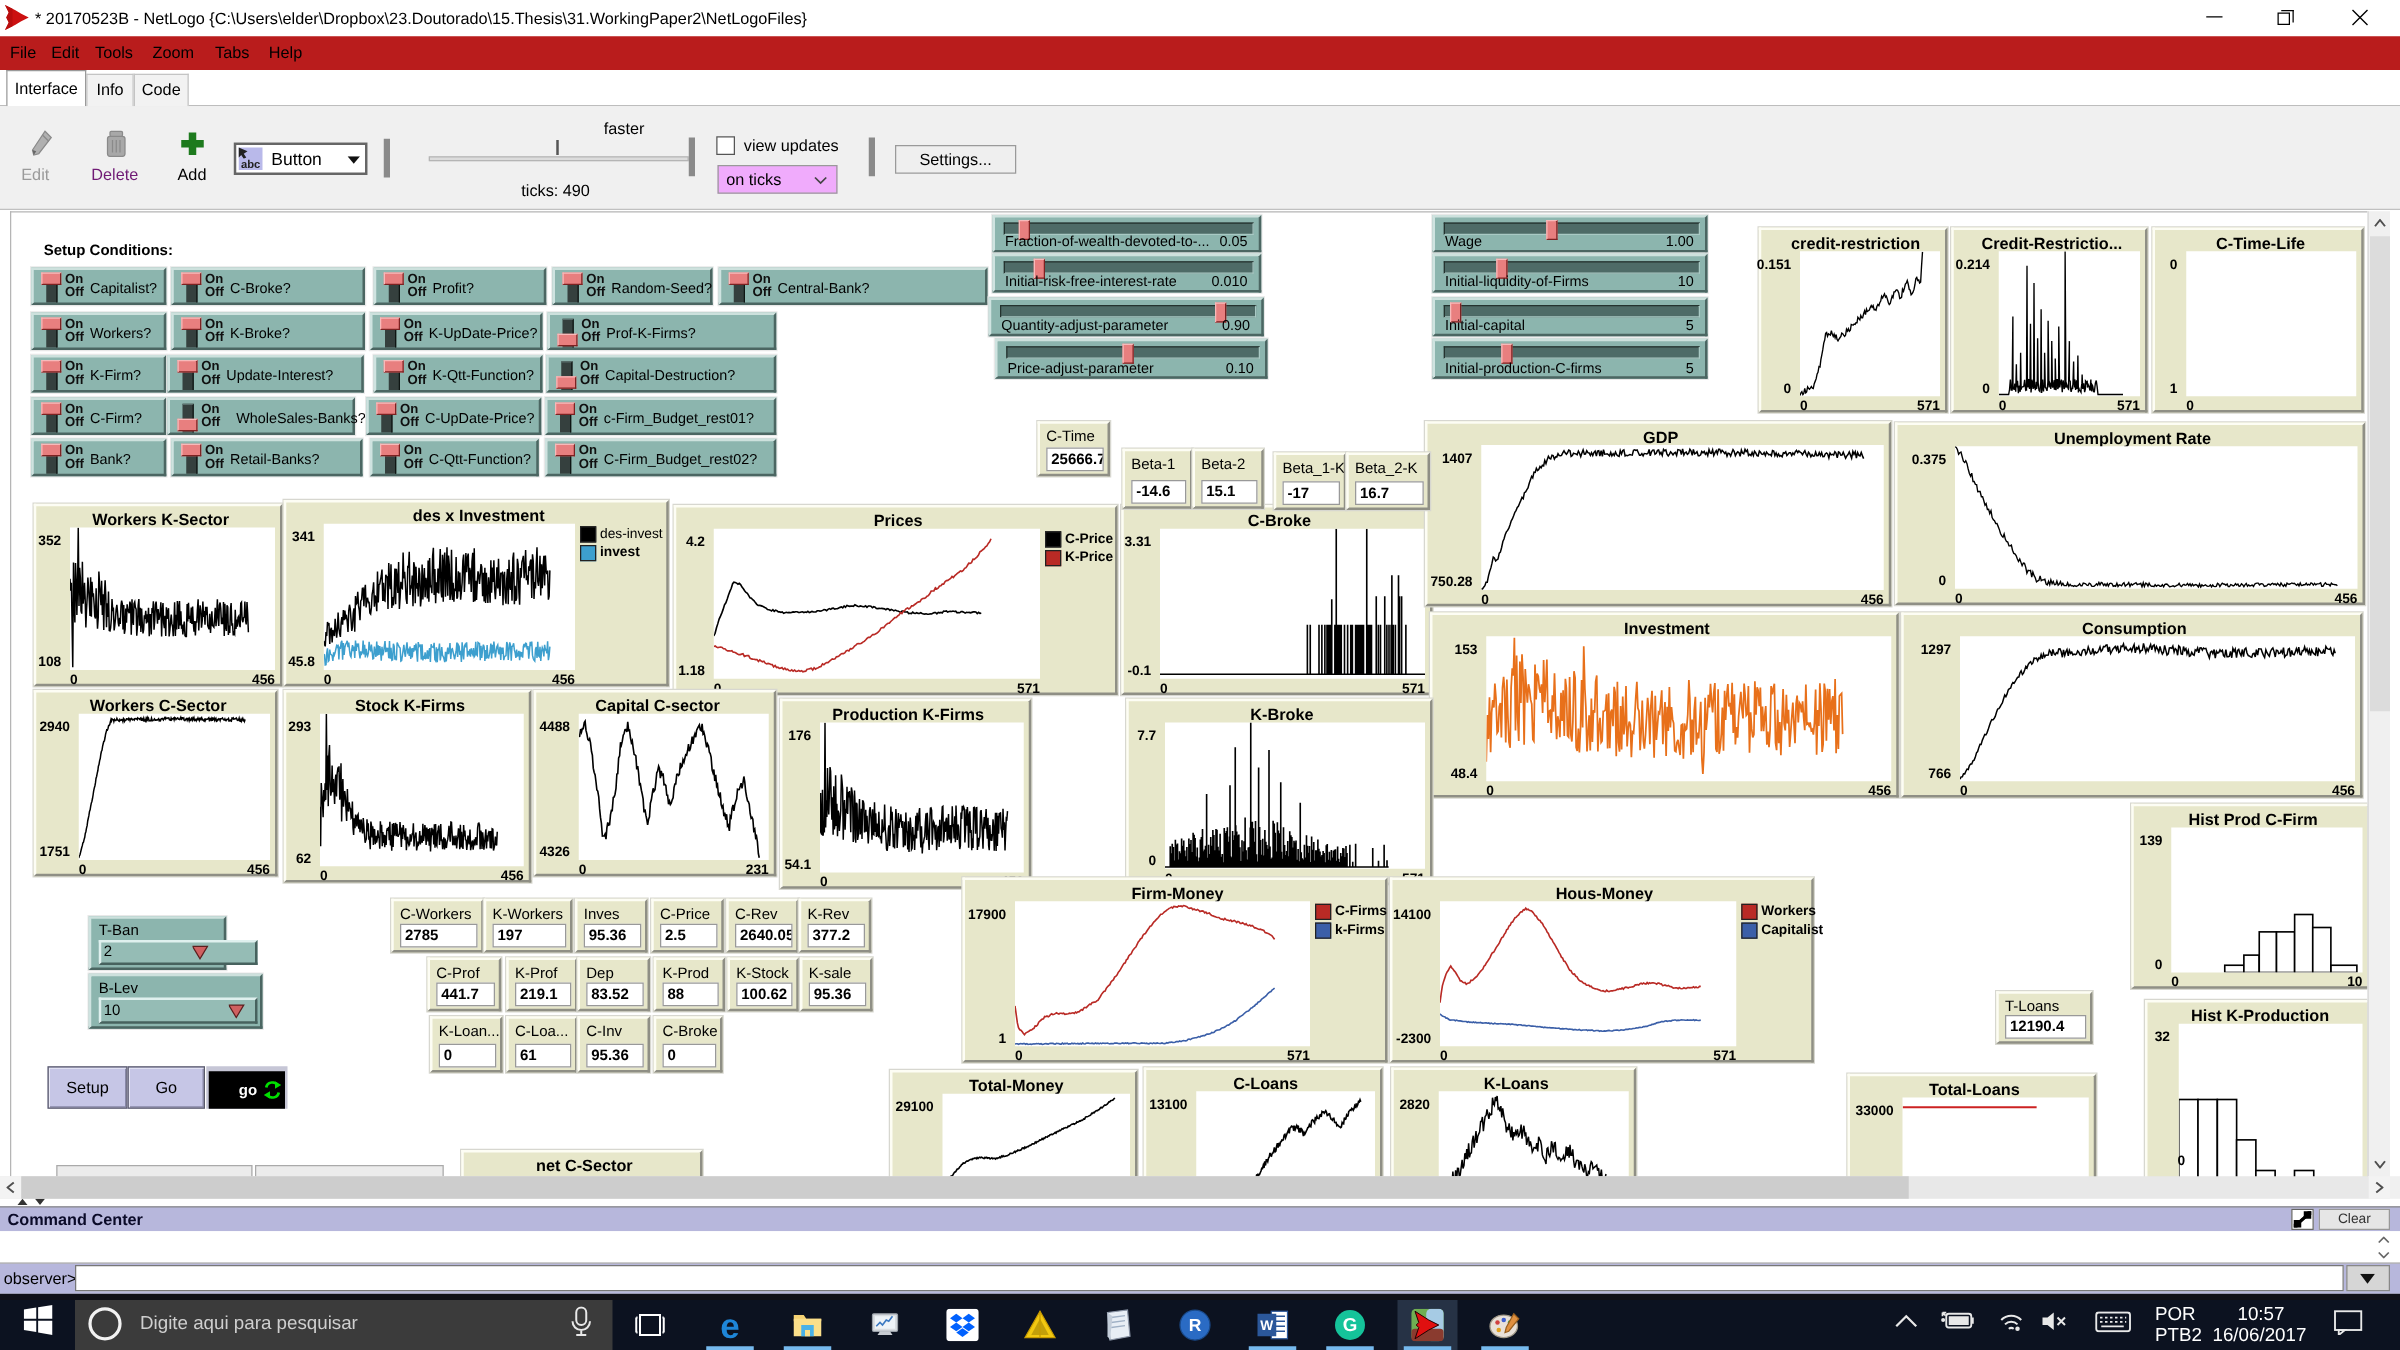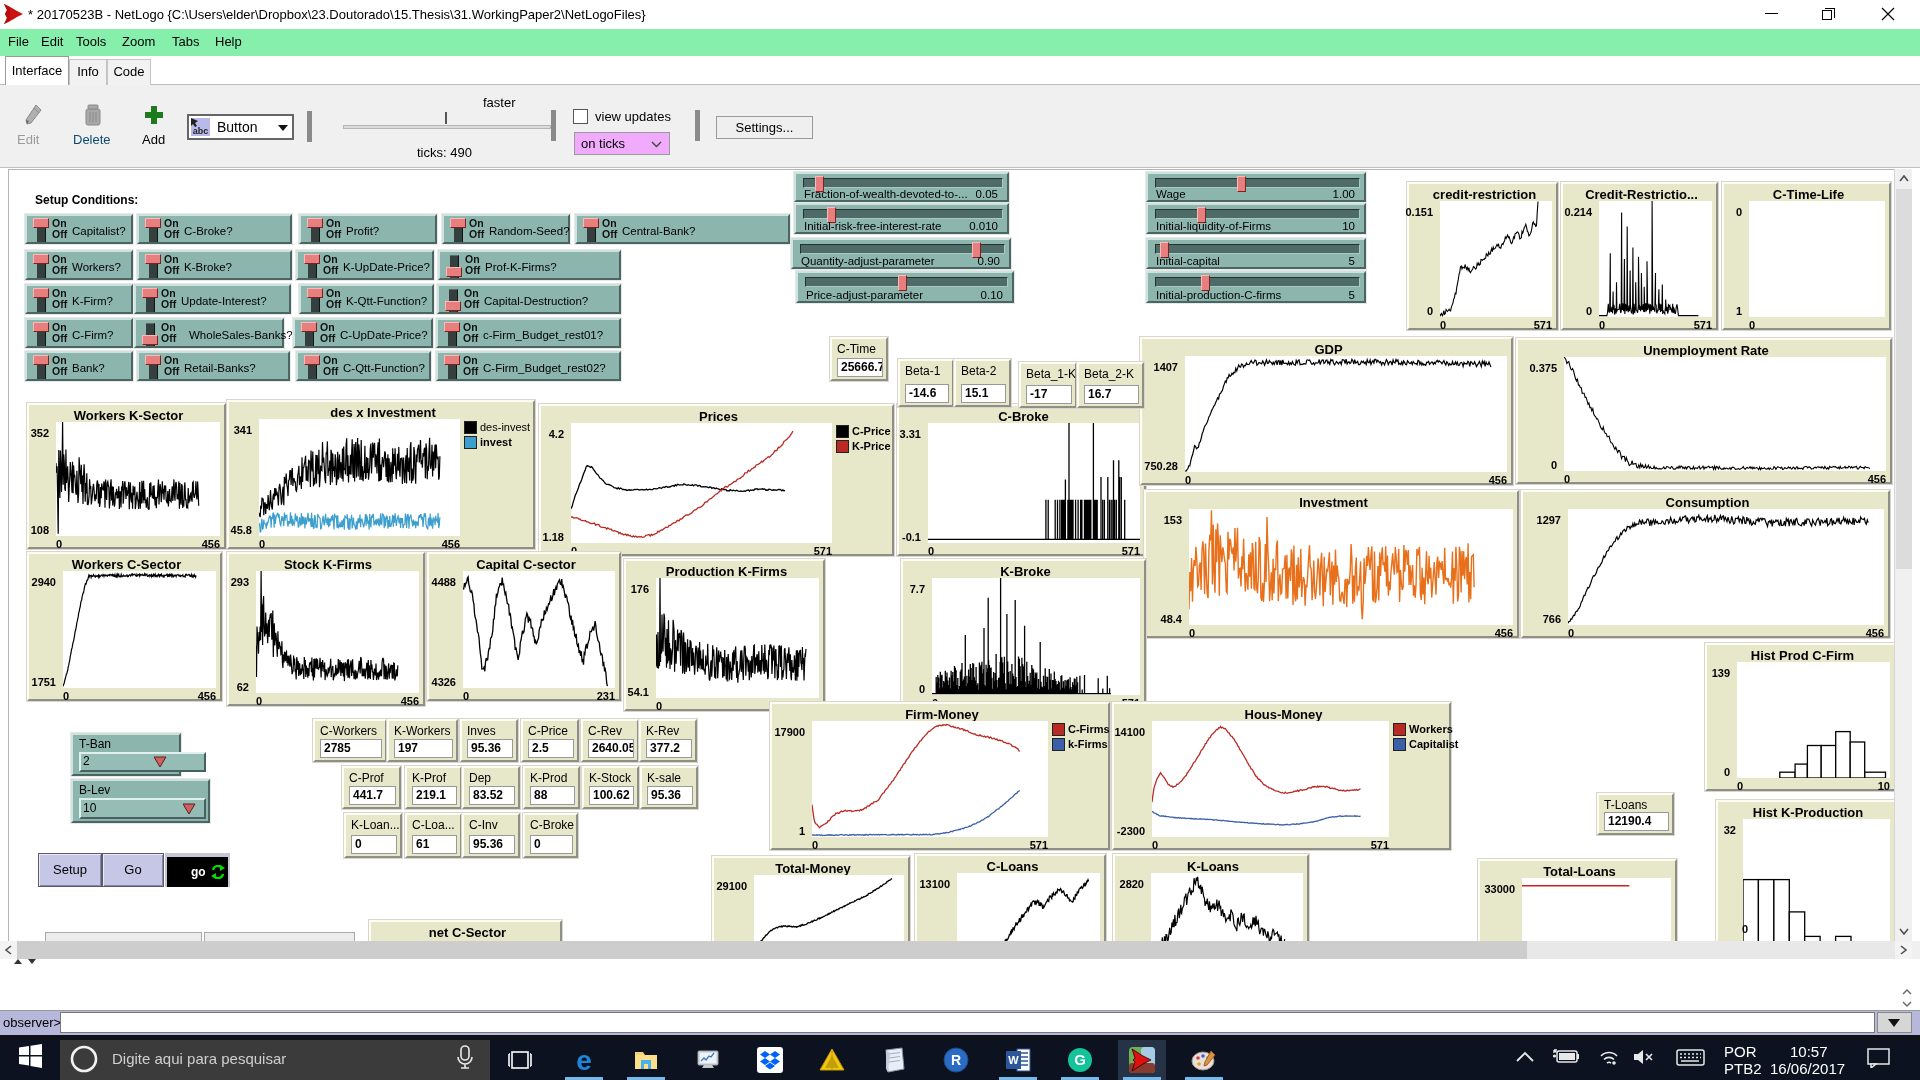--- a/index.html
+++ b/index.html
@@ -25,21 +25,21 @@
         <polygon points="1,0 7,3 7,17 1,20 4,14 2,10 4,6" fill="#b80d0d"></polygon>
       </svg>
 <div class="abs" style="left:28px;top:7px;font-size:13px;color:#000">* 20170523B - NetLogo {C:\Users\elder\Dropbox\23.Doutorado\15.Thesis\31.WorkingPaper2\NetLogoFiles}</div>
 <div class="abs" style="left:1765px;top:13px;width:13px;height:1px;background:#000"></div>
 <div class="abs" style="left:1822px;top:10px;width:10px;height:10px;border:1px solid #000"></div>
 <div class="abs" style="left:1825px;top:8px;width:10px;height:10px;border-top:1px solid #000;border-right:1px solid #000"></div>
 <svg class="abs" style="left:1881px;top:7px" width="14" height="14">
         <path d="M1 1 L13 13 M13 1 L1 13" stroke="#000" stroke-width="1.1"></path>
       </svg>
 </div>
-<div class="abs" style="left:0;top:29px;width:1920px;height:27px;background:#86efac">
+<div class="abs" style="left:0;top:29px;width:1920px;height:27px;background:#b91c1c">
 <div class="abs" style="left:8px;top:5px;font-size:13px;color:#000">File</div>
 <div class="abs" style="left:41px;top:5px;font-size:13px;color:#000">Edit</div>
 <div class="abs" style="left:76px;top:5px;font-size:13px;color:#000">Tools</div>
 <div class="abs" style="left:122px;top:5px;font-size:13px;color:#000">Zoom</div>
 <div class="abs" style="left:172px;top:5px;font-size:13px;color:#000">Tabs</div>
 <div class="abs" style="left:215px;top:5px;font-size:13px;color:#000">Help</div>
 </div>
 <div class="abs" style="left:0;top:56px;width:1920px;height:29px;background:#fff;border-bottom:1px solid #bdbdbd">
 <div class="abs" style="left:5px;top:0;width:64px;height:29px;background:#fff;border:1px solid #9a9a9a;border-bottom:none;font-size:13px;text-align:center;line-height:27px">Interface</div>
 <div class="abs" style="left:69px;top:3px;width:38px;height:26px;background:#f2f2f2;border:1px solid #c4c4c4;border-bottom:none;font-size:13px;text-align:center;line-height:24px">Info</div>
@@ -54,21 +54,21 @@
         <polygon points="3,21 2,17 5,18" fill="#666"></polygon>
       </svg>
 <div class="abs" style="left:17px;top:47px;font-size:13px;color:#9a9a9a">Edit</div>
 <svg class="abs" style="left:83px;top:18px" width="20" height="24">
         <rect x="3" y="6" width="14" height="16" rx="2" fill="#a8a8a8" stroke="#8a8a8a"></rect>
         <rect x="5" y="2" width="10" height="4" rx="1" fill="#a8a8a8" stroke="#8a8a8a"></rect>
         <line x1="7" y1="9" x2="7" y2="19" stroke="#8a8a8a"></line>
         <line x1="10" y1="9" x2="10" y2="19" stroke="#8a8a8a"></line>
         <line x1="13" y1="9" x2="13" y2="19" stroke="#8a8a8a"></line>
       </svg>
-<div class="abs" style="left:73px;top:47px;font-size:13px;color:#0c4a6e">Delete</div>
+<div class="abs" style="left:73px;top:47px;font-size:13px;color:#701a75">Delete</div>
 <div class="abs" style="left:145px;top:107px;"></div>
 <svg class="abs" style="left:144px;top:20px" width="20" height="20">
         <path d="M10 1 V19 M1 10 H19" stroke="#1d7a1d" stroke-width="6"></path>
       </svg>
 <div class="abs" style="left:142px;top:47px;font-size:13px;font-weight:500;color:#000">Add</div>
 <div class="abs" style="left:187px;top:29px;width:107px;height:26px;background:#fff;border:2px solid #666">
 <div class="abs" style="left:2px;top:2px;width:19px;height:18px;background:#b9b9ea;font-size:9px;font-weight:bold;color:#222;text-align:center;line-height:26px">abc</div>
 <svg class="abs" style="left:1px;top:1px" width="10" height="10">
           <polygon points="1,1 8,4 5,6 7,9 5,10 3,7 1,9" fill="#222"></polygon>
         </svg>
@@ -737,20 +737,34 @@
 <div class="abs" style="left:1895px;top:0;width:17px;height:18px;background:#f3f3f3"></div>
 <svg class="abs" style="left:1900px;top:4px" width="7" height="10">
         <path d="M1 1 L6 5 L1 9" fill="none" stroke="#505050" stroke-width="1.6"></path>
       </svg>
 </div>
 <div class="abs" style="left:1912px;top:941px;width:8px;height:18px;background:#f0f0f0"></div>
 <svg class="abs" style="left:10px;top:959px" width="34" height="6">
       <polygon points="4,5 8,0 12,5" fill="#333"></polygon>
       <polygon points="18,0 22,5 26,0" fill="#333"></polygon>
     </svg>
+<div class="abs" style="left:0;top:965px;width:1920px;height:20px;background:#b7b7dc;border-top:1px solid #888">
+<div class="abs" style="left:6px;top:2px;font-size:13px;font-weight:bold;color:#0a0a28">Command Center</div>
+<div class="abs" style="left:1833px;top:1px;width:18px;height:17px;background:#fff;border:1px solid #666">
+        <svg width="16" height="15" style="position:absolute;left:0px;top:0px">
+          <line x1="4" y1="11" x2="12" y2="4" stroke="#000" stroke-width="2"></line>
+          <polygon points="12,1 15,1 15,4 10,4 12,2" fill="#000"></polygon>
+          <polygon points="1,14 1,11 4,11 4,14" fill="#000"></polygon>
+          <polygon points="9,1 15,1 15,7 9,7" fill="#000"></polygon>
+          <polygon points="1,8 7,8 7,14 1,14" fill="#000"></polygon>
+          <line x1="4" y1="11" x2="12" y2="4" stroke="#000" stroke-width="2.4"></line>
+        </svg>
+      </div>
+<div class="abs" style="left:1855px;top:1px;width:57px;height:17px;background:#e6e6e6;border:1px solid #999;font-size:11px;text-align:center;line-height:15px;color:#333">Clear</div>
+</div>
 <div class="abs" style="left:0;top:985px;width:1920px;height:26px;background:#fff;border-bottom:1px solid #999">
 <svg class="abs" style="left:1902px;top:4px" width="10" height="6">
         <path d="M1 5 L5 1 L9 5" fill="none" stroke="#666" stroke-width="1.4"></path>
       </svg>
 <svg class="abs" style="left:1902px;top:16px" width="10" height="6">
         <path d="M1 1 L5 5 L9 1" fill="none" stroke="#666" stroke-width="1.4"></path>
       </svg>
 </div>
 <div class="abs" style="left:0;top:1011px;width:1920px;height:24px;background:#b7b7dc">
 <div class="abs" style="left:3px;top:4px;font-size:13px;color:#000">observer&gt;</div>

